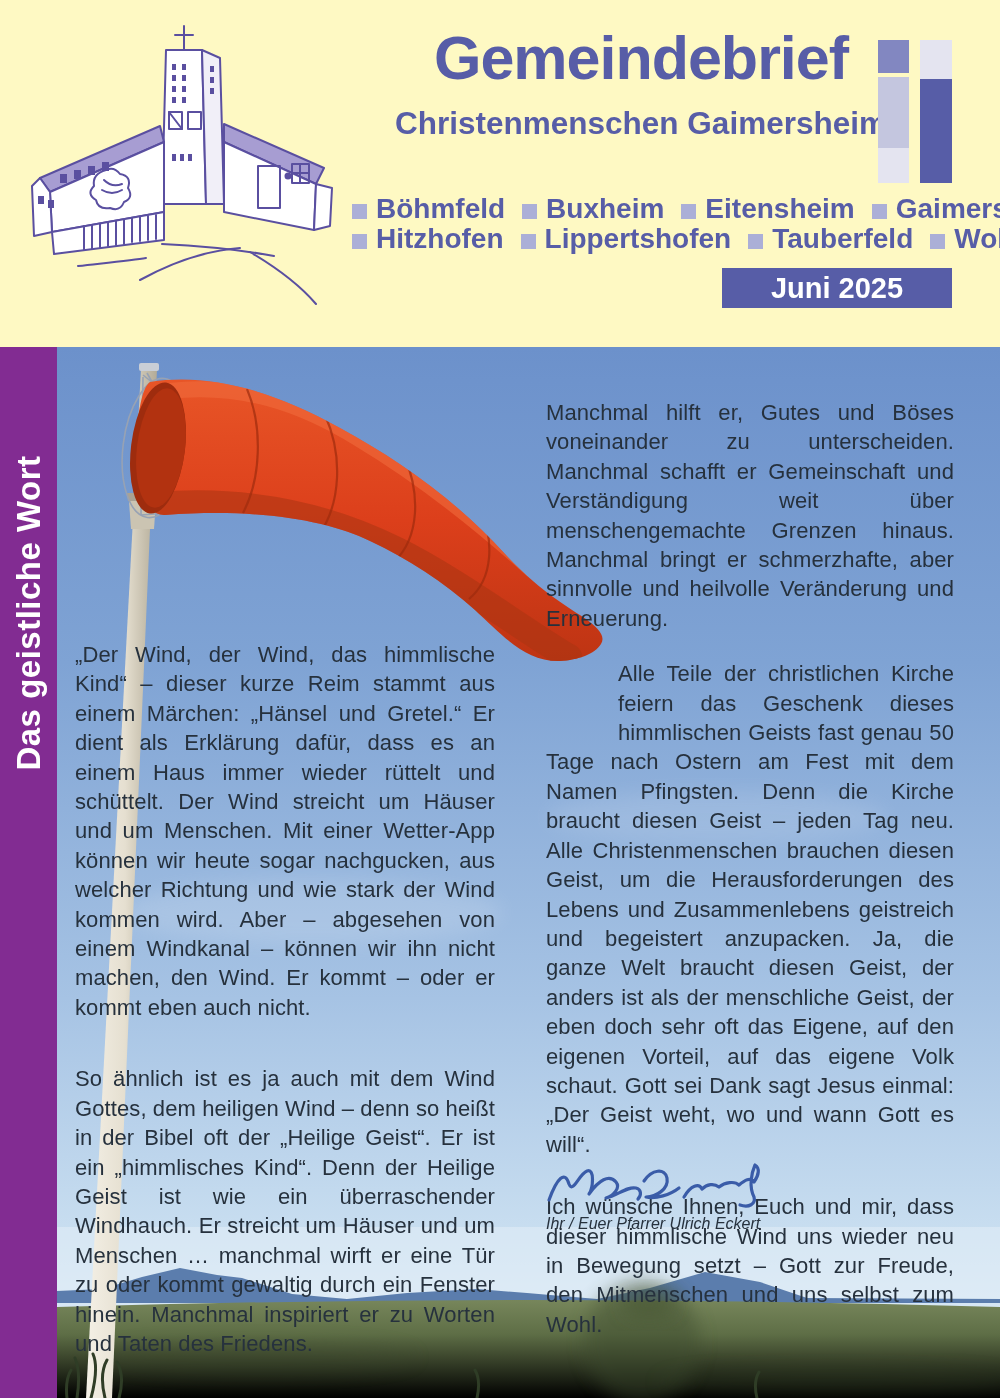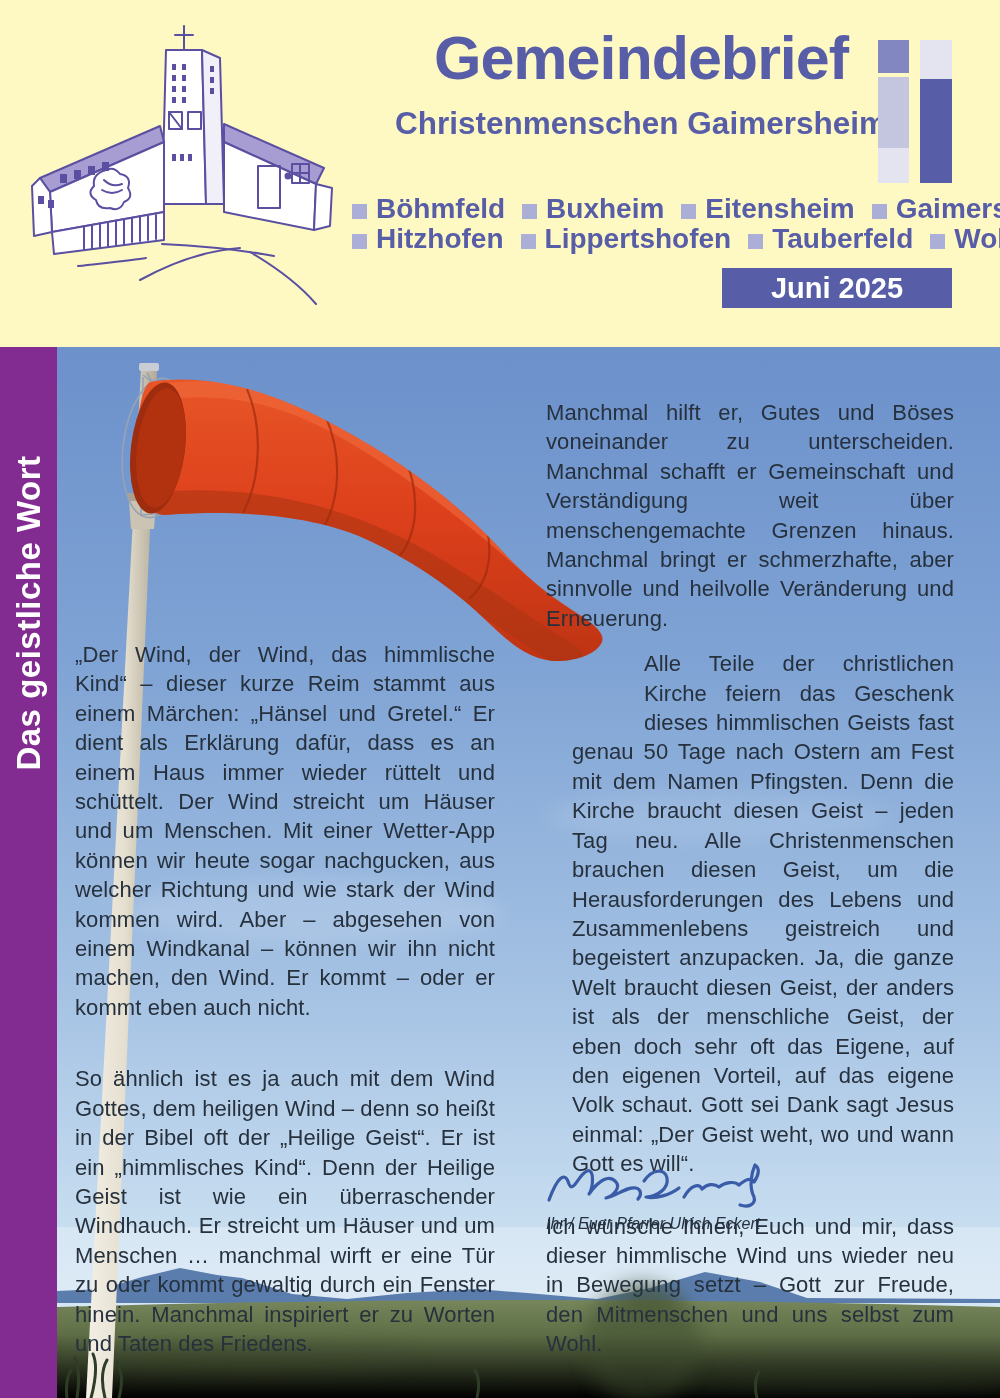--- a/index.html
+++ b/index.html
@@ -30,22 +30,22 @@
     white-space:nowrap;color:#fff;font-size:33px;font-weight:bold;letter-spacing:.5px;}
   
   .photo{position:absolute;left:57px;top:347px;width:943px;height:1051px;
     background:linear-gradient(180deg,#6C91CB 0%,#7FA3D4 30%,#A6C3E4 62%,#CBE0F1 86%,#D8E8F5 92%,#CFE2F1 100%);}
   .photo svg{position:absolute;left:0;top:0;}
   
   .body-text{margin:0;font-size:22px;line-height:29.4px;text-align:justify;color:#26313D;letter-spacing:.1px;}
   .col-left{position:absolute;left:75px;top:620px;width:420px;}
   .col-left .body-text{margin-bottom:42px;margin-top:20px;}
   .col-right{position:absolute;left:546px;top:398px;width:408px;}
-  .rp1{margin-bottom:16px;}
-  .rp2wrap{margin-bottom:33px;margin-left:26px;}
+  .rp1{margin-bottom:26px;}
+  .rp2wrap{margin-bottom:33px;}
   .wrap-spacer{float:left;width:72px;height:60px;}
   .signature{position:absolute;left:543px;top:1156px;width:230px;height:58px;}
   .signature-caption{position:absolute;left:546px;top:1215px;font-size:16px;font-style:italic;color:#26313D;}
 </style>
 </head>
 <body>
 
 <div class="page">
 
   <svg class="church" viewBox="0 0 320 295">

